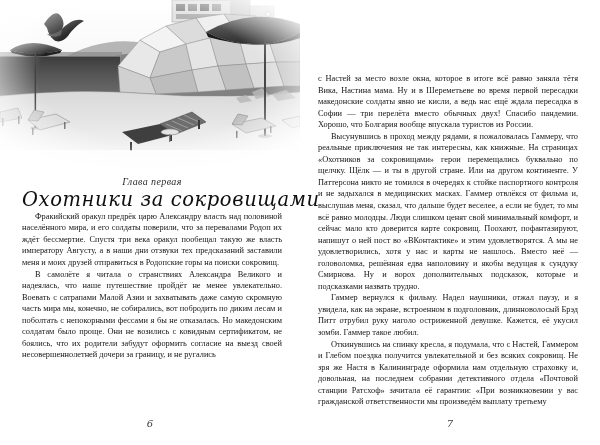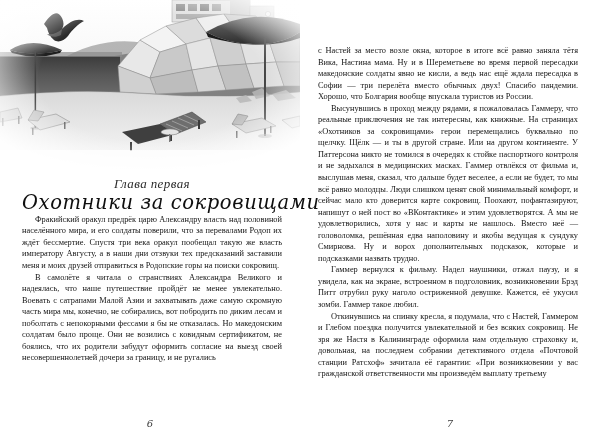--- a/index.html
+++ b/index.html
@@ -49,21 +49,21 @@
   .illo-svg { display: block; width: 300px; height: 172px; }
 
   
   .chapter-head {
     text-align: center;
     margin-top: 5px;
   }
   .chapter-kicker {
     font-family: "Liberation Serif", "DejaVu Serif", serif;
     font-style: italic;
-    font-size: 13px;
+    font-size: 10px;
     letter-spacing: 0.4px;
     color: #2b2b2b;
     margin: 0 0 2px 0;
     line-height: 1;
   }
   .chapter-title {
     font-family: "DejaVu Serif", "Liberation Serif", serif;
     font-style: italic;
     font-size: 19.5px;
     font-weight: 400;
@@ -77,21 +77,21 @@
   
   .body-text {
     font-size: 8.35px;
     line-height: 11.55px;
     text-align: justify;
     text-justify: inter-word;
     hyphens: manual;
     color: #141414;
   }
   .page-left .body-text { }
-  .page-right .body-text { margin-top: 0; padding-top: 45px; }
+  .page-right .body-text { margin-top: 0; padding-top: 73px; }
 
   .body-text p {
     margin: 0;
     text-indent: 13px;
   }
   .body-text p.cont {
     text-indent: 0;
   }
 
   
@@ -273,20 +273,20 @@
       <p>В самолёте я читала о странствиях Александра Великого и надеялась, что наше путешествие пройдёт не менее увлекательно. Воевать с сатрапами Малой Азии и захватывать даже самую скромную часть мира мы, конечно, не собирались, вот побродить по диким лесам и поболтать с непокорными фессами я бы не отказалась. Но македонским солдатам было проще. Они не возились с ковидным сертификатом, не боялись, что их родители забудут оформить согласие на выезд своей несовершеннолетней дочери за границу, и не ругались</p>
     </div>
 
     <div class="folio">6</div>
   </div>
 
   <div class="page page-right">
     <div class="body-text">
       <p class="cont">с Настей за место возле окна, которое в итоге всё равно заняла тётя Вика, Настина мама. Ну и в Шереметьеве во время первой пересадки македонские солдаты явно не кисли, а ведь нас ещё ждала пересадка в Софии — три перелёта вместо обычных двух! Спасибо пандемии. Хорошо, что Болгария вообще впускала туристов из России.</p>
       <p>Высунувшись в проход между рядами, я пожаловалась Гаммеру, что реальные приключения не так интересны, как книжные. На страницах «Охотников за сокровищами» герои перемещались буквально по щелчку. Щёлк — и ты в другой стране. Или на другом континенте. У Паттерсона никто не томился в очередях к стойке паспортного контроля и не задыхался в медицинских масках. Гаммер отвлёкся от фильма и, выслушав меня, сказал, что дальше будет веселее, а если не будет, то мы всё равно молодцы. Люди слишком ценят свой минимальный комфорт, и сейчас мало кто доверится карте сокровищ. Поохают, пофантазируют, напишут о ней пост во «ВКонтактике» и этим удовлетворятся. А мы не удовлетворились, хотя у нас и карты не нашлось. Вместо неё — головоломка, решённая едва наполовину и якобы ведущая к сундуку Смирнова. Ну и ворох дополнительных подсказок, которые и подсказками назвать трудно.</p>
-      <p>Гаммер вернулся к фильму. Надел наушники, отжал паузу, и я увидела, как на экране, встроенном в подголовник, возникновении Брэд Питт отрубил руку наголо остриженной девушке. Кажется, её укусил зомби. Гаммер такое любил.</p>
+      <p>Гаммер вернулся к фильму. Надел наушники, отжал паузу, и я увидела, как на экране, встроенном в подголовник, длинноволосый Брэд Питт отрубил руку наголо остриженной девушке. Кажется, её укусил зомби. Гаммер такое любил.</p>
       <p>Откинувшись на спинку кресла, я подумала, что с Настей, Гаммером и Глебом поездка получится увлекательной и без всяких сокровищ. Не зря же Настя в Калининграде оформила нам отдельную страховку и, довольная, на последнем собрании детективного отдела «Почтовой станции Ратсхоф» зачитала её гарантии: «При возникновении у вас гражданской ответственности мы произведём выплату третьему</p>
     </div>
 
     <div class="folio">7</div>
   </div>
 
 </div>
 
 </body></html>

